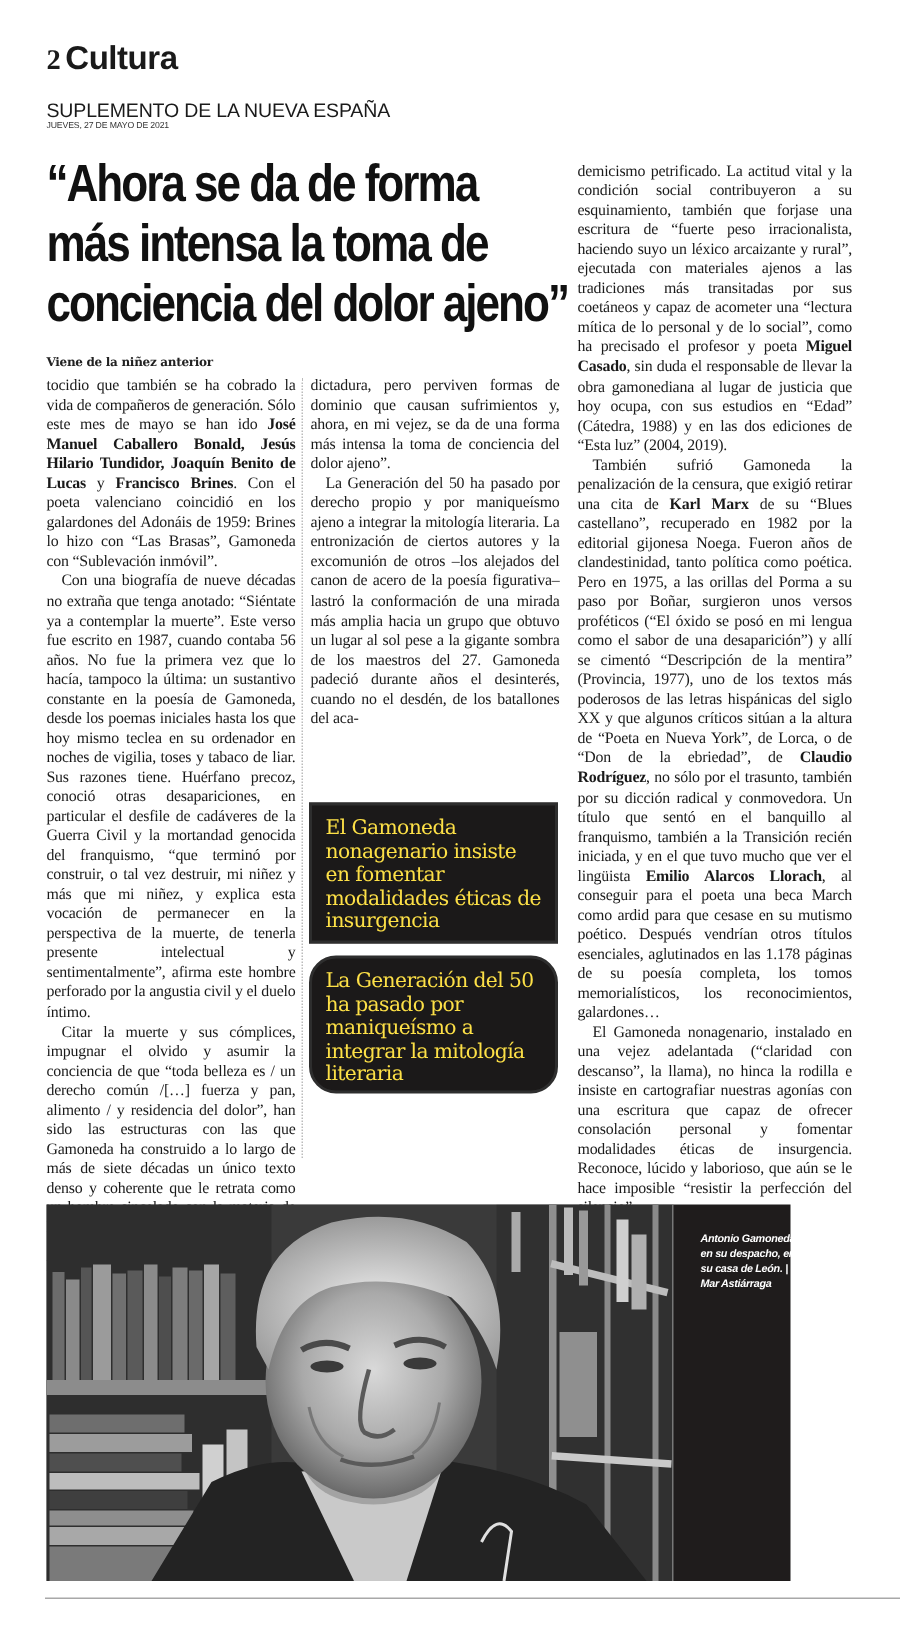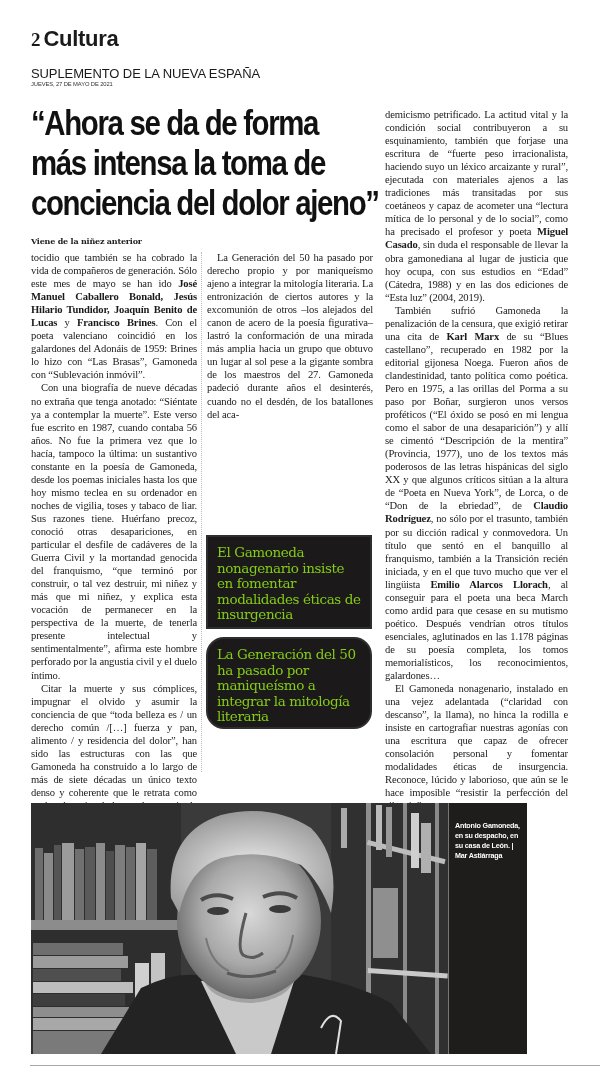--- a/index.html
+++ b/index.html
@@ -22,29 +22,29 @@
   .col { position: absolute; font-family: "Liberation Serif", serif; font-size: 10.6px; line-height: 13.05px; text-align: justify; color: #1a1a1a; letter-spacing: -0.15px; }
   .col p { text-indent: 0; }
   .col p.ind { text-indent: 10px; }
   .col b { font-weight: bold; }
   .col1 { left: 31px; top: 251px; width: 166px; }
   .col2 { left: 207px; top: 251px; width: 166px; }
   .col3 { left: 385px; top: 108px; width: 183px; }
 
   .vrule { position: absolute; top: 252px; width: 0; height: 520px; border-left: 1px dotted #bbb; }
 
-  .pull { position: absolute; left: 206px; width: 166px; background: #1b1919; color: #84cc16;
+  .pull { position: absolute; left: 206px; width: 166px; background: #1b1919; color: #fde047;
     font-family: "DejaVu Serif", serif; font-size: 13.5px; line-height: 15.6px; letter-spacing: -0.4px;
     padding: 8px 8px 14px 9px; border: 2px solid #2e2e2e; }
   .pull1 { top: 535px; height: 94px; }
   .pull2 { top: 637px; height: 92px; border-radius: 18px; }
 
   .photo { position: absolute; left: 31px; top: 803px; width: 417px; height: 251px; overflow: hidden; background: #2b2b2b; }
   .caption-box { position: absolute; left: 448px; top: 803px; width: 79px; height: 251px; background: #1f1c1c; border-left: 1px solid #777; }
-  .caption { position: absolute; left: 6px; top: 18px; width: 70px; font-family: "Liberation Sans", sans-serif; font-weight: bold; font-size: 7.2px; line-height: 10px; color: #fff; letter-spacing: -0.2px; }
+  .caption { position: absolute; left: 18px; top: 18px; width: 70px; font-family: "Liberation Sans", sans-serif; font-weight: bold; font-size: 7.2px; line-height: 10px; color: #fff; letter-spacing: -0.2px; font-style: italic; }
   .bottom-rule { position: absolute; left: 30px; top: 1065px; width: 570px; height: 1px; background: #a8a8a8; }
 </style>
 </head>
 <body>
 
 <div class="masthead">
   <div class="row">
     <span class="page-num">2</span>
     <span class="section">Cultura</span>
   </div>
@@ -60,20 +60,21 @@
 
 <div class="viene">Viene de la niñez anterior</div>
 
 <div class="col col1">
     <p><span>tocidio que también se ha cobrado la vida de compañeros de generación. Sólo este mes de mayo se han ido </span><b>José Manuel Caballero Bonald, Jesús Hilario Tundidor, Joaquín Benito de Lucas</b><span> y </span><b>Francisco Brines</b><span>. Con el poeta valenciano coincidió en los galardones del Adonáis de 1959: Brines lo hizo con “Las Brasas”, Gamoneda con “Sublevación inmóvil”.</span></p>
     <p class="ind"><span>Con una biografía de nueve décadas no extraña que tenga anotado: “Siéntate ya a contemplar la muerte”. Este verso fue escrito en 1987, cuando contaba 56 años. No fue la primera vez que lo hacía, tampoco la última: un sustantivo constante en la poesía de Gamoneda, desde los poemas iniciales hasta los que hoy mismo teclea en su ordenador en noches de vigilia, toses y tabaco de liar. Sus razones tiene. Huérfano precoz, conoció otras desapariciones, en particular el desfile de cadáveres de la Guerra Civil y la mortandad genocida del franquismo, “que terminó por construir, o tal vez destruir, mi niñez y más que mi niñez, y explica esta vocación de permanecer en la perspectiva de la muerte, de tenerla presente intelectual y sentimentalmente”, afirma este hombre perforado por la angustia civil y el duelo íntimo.</span></p>
     <p class="ind"><span>Citar la muerte y sus cómplices, impugnar el olvido y asumir la conciencia de que “toda belleza es / un derecho común /[…] fuerza y pan, alimento / y residencia del dolor”, han sido las estructuras con las que Gamoneda ha construido a lo largo de más de siete décadas un único texto denso y coherente que le retrata como un hombre cincelado con la materia de la resistencia. “En ella sigo”, reconoce en vísperas de ser nonagenario. “Se habrá modificado la situación política que configuró la</span></p>
   </div>
 <div class="vrule" style="left:201px"></div>
 <div class="col col2">
+    <p><span>dictadura, pero perviven formas de dominio que causan sufrimientos y, ahora, en mi vejez, se da de una forma más intensa la toma de conciencia del dolor ajeno”.</span></p>
     <p class="ind"><span>La Generación del 50 ha pasado por derecho propio y por maniqueísmo ajeno a integrar la mitología literaria. La entronización de ciertos autores y la excomunión de otros –los alejados del canon de acero de la poesía figurativa– lastró la conformación de una mirada más amplia hacia un grupo que obtuvo un lugar al sol pese a la gigante sombra de los maestros del 27. Gamoneda padeció durante años el desinterés, cuando no el desdén, de los batallones del aca-</span></p>
   </div>
 <div class="vrule" style="left:378px; top:110px; height:690px; border-left-color:transparent"></div>
 <div class="col col3">
     <p><span>demicismo petrificado. La actitud vital y la condición social contribuyeron a su esquinamiento, también que forjase una escritura de “fuerte peso irracionalista, haciendo suyo un léxico arcaizante y rural”, ejecutada con materiales ajenos a las tradiciones más transitadas por sus coetáneos y capaz de acometer una “lectura mítica de lo personal y de lo social”, como ha precisado el profesor y poeta </span><b>Miguel Casado</b><span>, sin duda el responsable de llevar la obra gamonediana al lugar de justicia que hoy ocupa, con sus estudios en “Edad” (Cátedra, 1988) y en las dos ediciones de “Esta luz” (2004, 2019).</span></p>
     <p class="ind"><span>También sufrió Gamoneda la penalización de la censura, que exigió retirar una cita de </span><b>Karl Marx</b><span> de su “Blues castellano”, recuperado en 1982 por la editorial gijonesa Noega. Fueron años de clandestinidad, tanto política como poética. Pero en 1975, a las orillas del Porma a su paso por Boñar, surgieron unos versos proféticos (“El óxido se posó en mi lengua como el sabor de una desaparición”) y allí se cimentó “Descripción de la mentira” (Provincia, 1977), uno de los textos más poderosos de las letras hispánicas del siglo XX y que algunos críticos sitúan a la altura de “Poeta en Nueva York”, de Lorca, o de “Don de la ebriedad”, de </span><b>Claudio Rodríguez</b><span>, no sólo por el trasunto, también por su dicción radical y conmovedora. Un título que sentó en el banquillo al franquismo, también a la Transición recién iniciada, y en el que tuvo mucho que ver el lingüista </span><b>Emilio Alarcos Llorach</b><span>, al conseguir para el poeta una beca March como ardid para que cesase en su mutismo poético. Después vendrían otros títulos esenciales, aglutinados en las 1.178 páginas de su poesía completa, los tomos memorialísticos, los reconocimientos, galardones…</span></p>
     <p class="ind"><span>El Gamoneda nonagenario, instalado en una vejez adelantada (“claridad con descanso”, la llama), no hinca la rodilla e insiste en cartografiar nuestras agonías con una escritura que capaz de ofrecer consolación personal y fomentar modalidades éticas de insurgencia. Reconoce, lúcido y laborioso, que aún se le hace imposible “resistir la perfección del silencio”.</span></p>
   </div>
 
 <div class="pull pull1">El Gamoneda nonagenario insiste en fomentar modalidades éticas de insurgencia</div>

